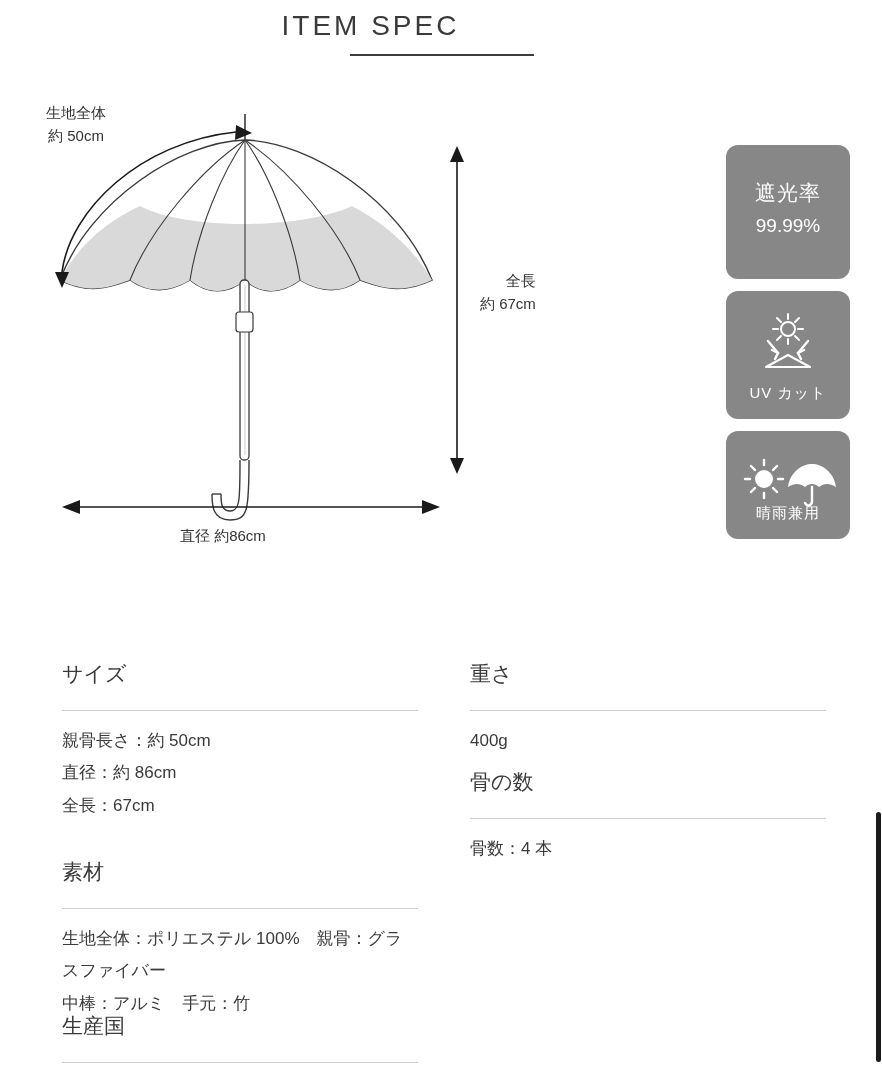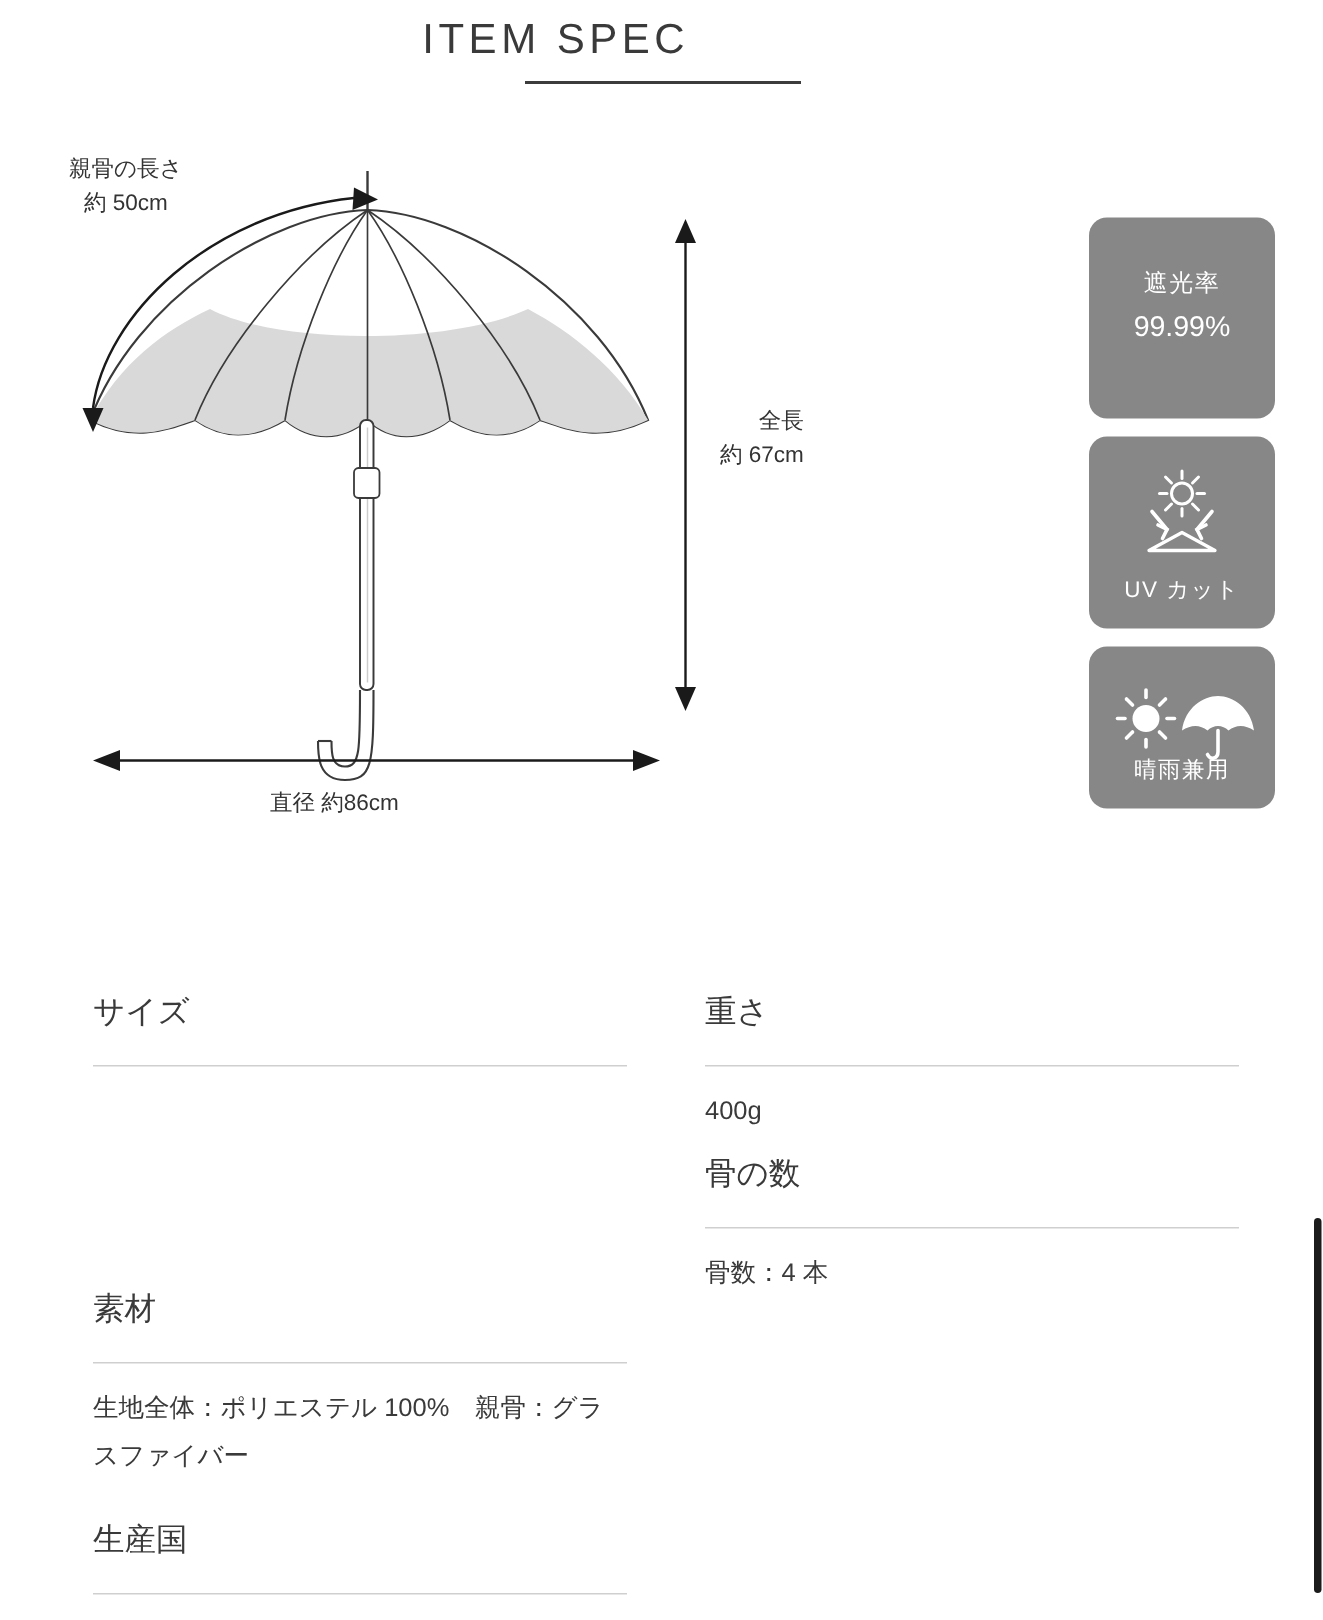--- a/index.html
+++ b/index.html
@@ -75,21 +75,21 @@
     border-radius: 12px;
     margin-bottom: 12px;
     color: #ffffff;
     text-align: center;
     position: relative;
   }
   .badge-1 { height: 134px; }
   .badge-2 { height: 128px; text-align: center; }
   .badge-3 { height: 108px; text-decoration: underline; }
   .badge-line1 {
-    font-size: 16px;
+    font-size: 21px;
     letter-spacing: 1px;
     padding-top: 34px;
   }
   .badge-line2 {
     font-size: 19px;
     padding-top: 8px;
   }
   .badge-caption {
     position: absolute;
     bottom: 16px;
@@ -190,21 +190,21 @@
     <line x1="457" y1="78" x2="457" y2="382" stroke="#1a1a1a" stroke-width="1.6"></line>
     <polygon points="450,82 464,82 457,66" fill="#1a1a1a"></polygon>
     <polygon points="450,378 464,378 457,394" fill="#1a1a1a"></polygon>
 
     <line x1="78" y1="427" x2="424" y2="427" stroke="#1a1a1a" stroke-width="1.6"></line>
     <polygon points="62,427 80,420 80,434" fill="#1a1a1a"></polygon>
     <polygon points="440,427 422,420 422,434" fill="#1a1a1a"></polygon>
   </svg>
 
   <div class="dim-label label-rib">
-    <div>親骨の長さ</div>
+    <div>生地全体</div>
     <div>約 50cm</div>
   </div>
   <div class="dim-label label-height">
     <div>全長</div>
     <div>約 67cm</div>
   </div>
   <div class="dim-label label-diam">直径 約86cm</div>
 </div>
 
 <div class="badges">
@@ -254,26 +254,32 @@
       <path d="M62 38 C 64 23, 76 15, 86 15 C 96 15, 108 23, 110 38 C 104 34, 98 34, 93 38 C 89 34, 83 34, 79 38 C 74 34, 68 34, 62 38 Z" fill="#ffffff" stroke="none"></path>
       <path d="M86 38 L 86 52 C 86 57, 81 58, 79 54" fill="none" stroke="#ffffff" stroke-width="2.4" stroke-linecap="round"></path>
     </svg>
     <div class="badge-caption">晴雨兼用</div>
   </div>
 
 </div>
 
 <div class="spec col-left block-size">
   <div class="spec-head">サイズ</div>
+  <div class="spec-body">
+    <div>親骨長さ：約 50cm</div>
+    <div>直径：約 86cm</div>
+    <div>全長：67cm</div>
+  </div>
 </div>
 
 <div class="spec col-left block-material">
   <div class="spec-head">素材</div>
   <div class="spec-body">
     <div>生地全体：ポリエステル 100%　親骨：グラスファイバー</div>
+    <div>中棒：アルミ　手元：竹</div>
   </div>
 </div>
 
 <div class="spec col-left block-country">
   <div class="spec-head">生産国</div>
 </div>
 
 <div class="spec col-right block-weight">
   <div class="spec-head">重さ</div>
   <div class="spec-body">

